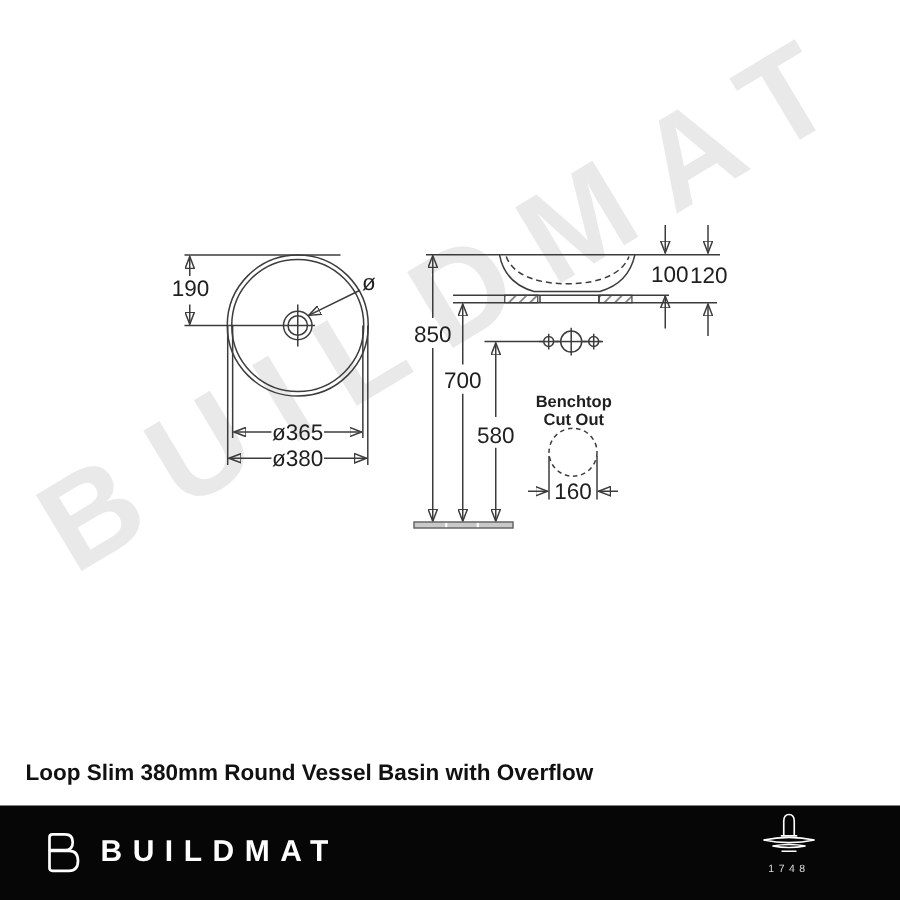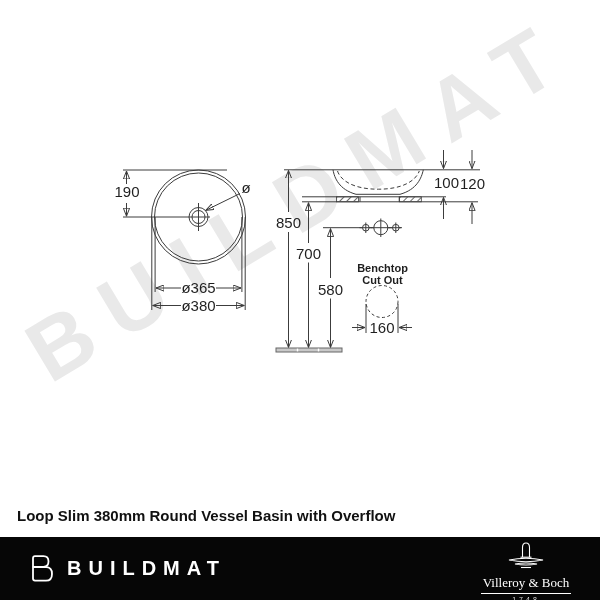--- a/index.html
+++ b/index.html
@@ -168,20 +168,17 @@
     <div class="vb">
       <svg width="44" height="28" viewBox="0 0 44 28">
         <g fill="none" stroke="#fff" stroke-width="1.1">
           <path d="M18.5,16 L18.5,6.5 Q18.5,2 22,2 Q25.5,2 25.5,6.5 L25.5,16"></path>
           <line x1="16.5" y1="16.2" x2="27.5" y2="16.2"></line>
           <path d="M5,19 Q22,15.5 39,19 Q22,22.5 5,19 Z"></path>
           <path d="M11,23 Q22,21 33,23 Q22,25 11,23 Z"></path>
           <line x1="17" y1="26.5" x2="27" y2="26.5"></line>
         </g>
       </svg>
-      <div>
-        <span class="vb-name">Villeroy &amp; Boch</span>
-      </div>
       <div class="vb-year">1748</div>
     </div>
   </div>
 
 </div>
 
 </body></html>

